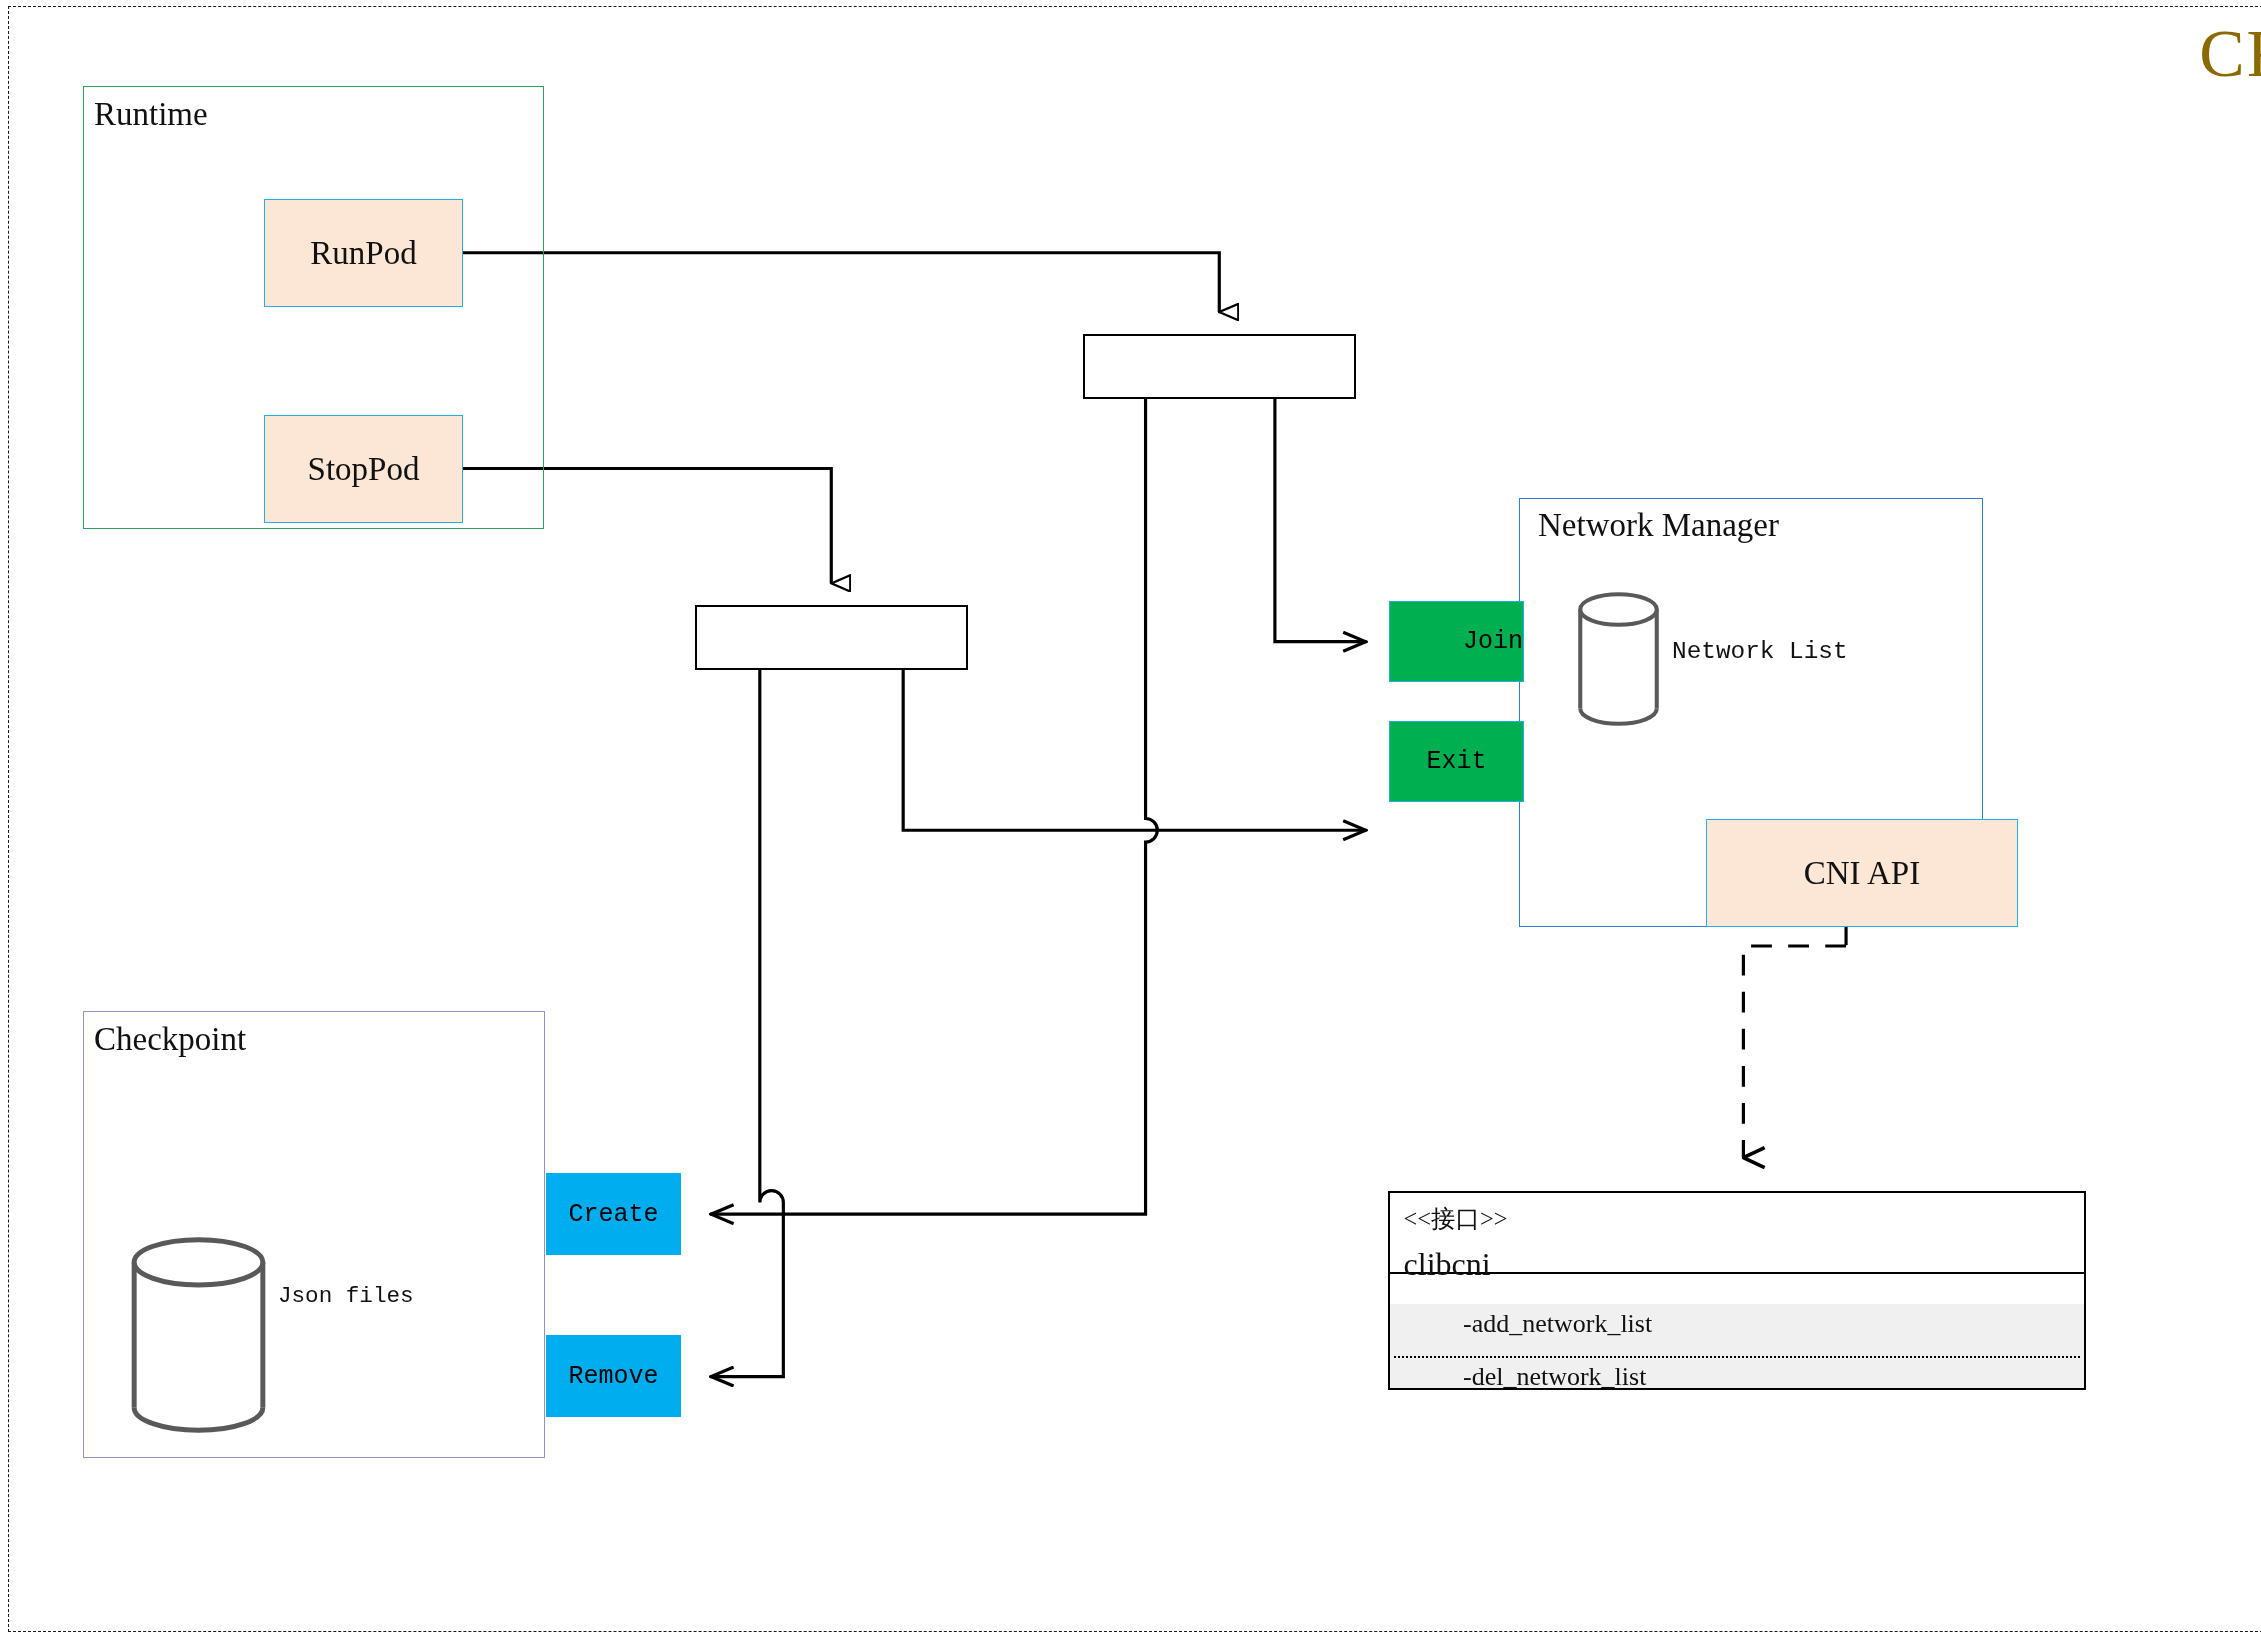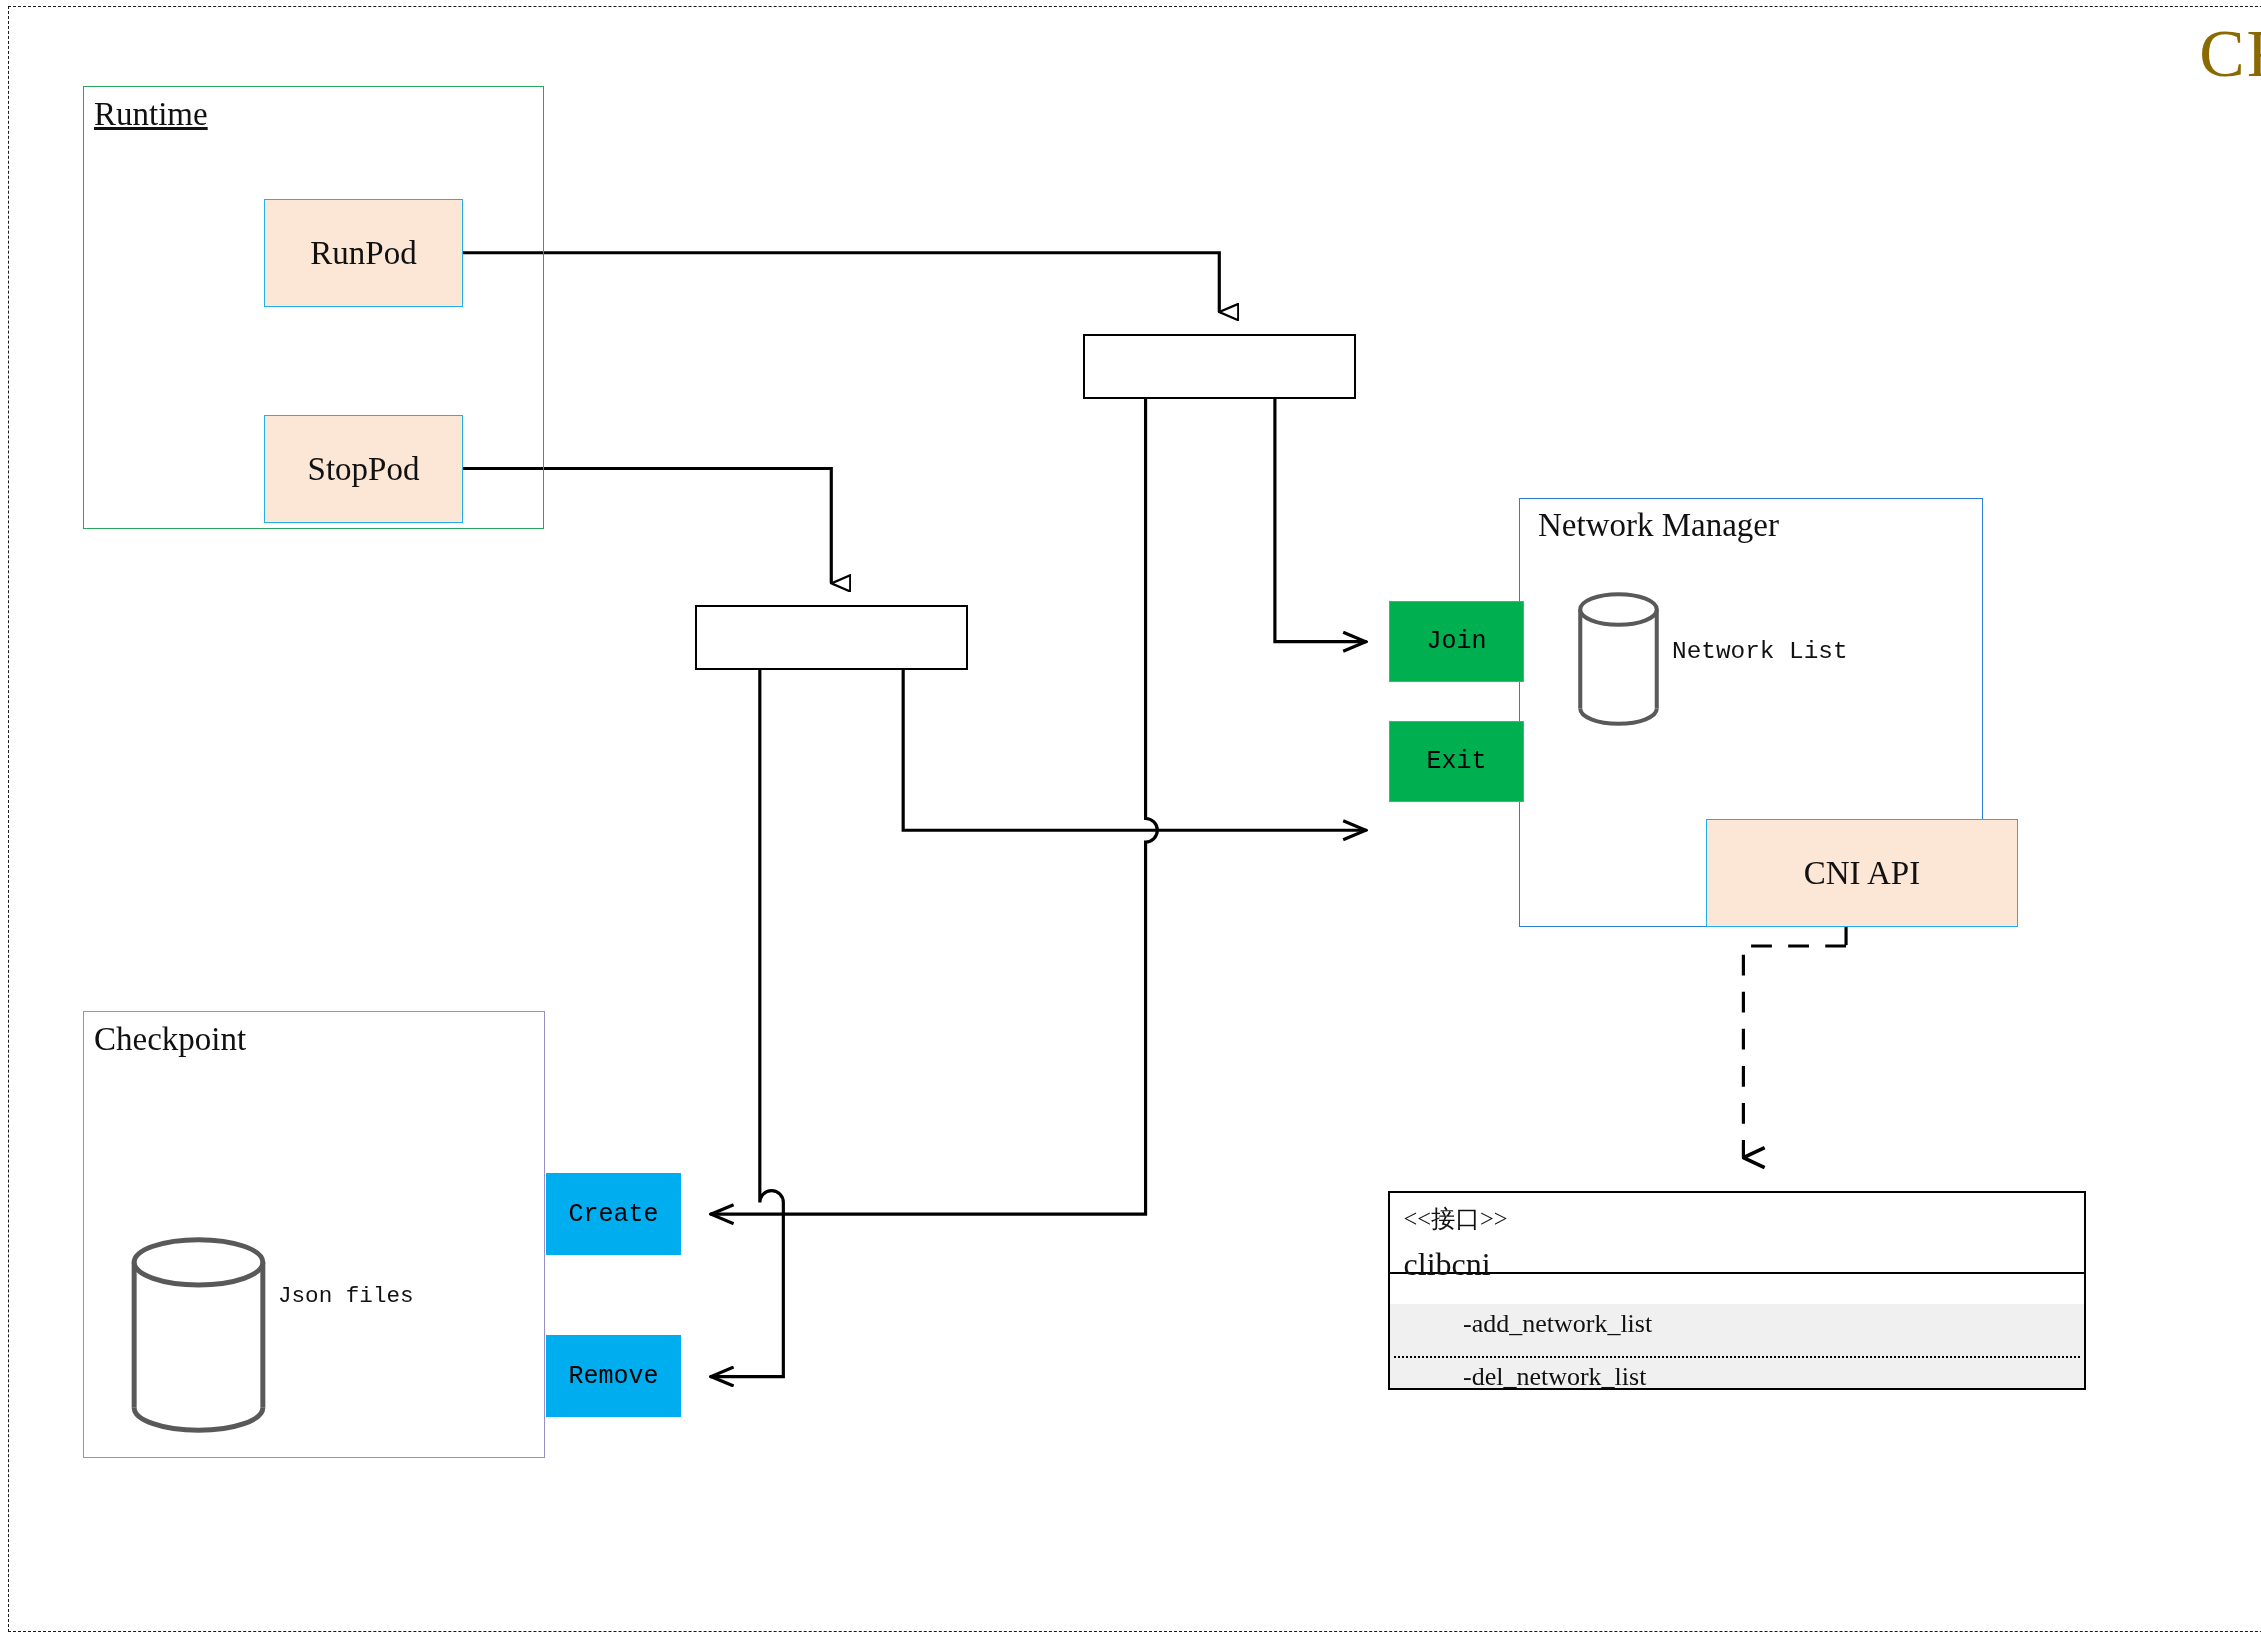--- a/index.html
+++ b/index.html
@@ -27,41 +27,41 @@
     border:1.8px solid #9b8ec4;box-sizing:border-box;background:transparent;
   }
   .netmgr-box{
     position:absolute;left:1519px;top:498px;width:464px;height:429px;
     border:1.8px solid #2a7fd4;box-sizing:border-box;background:transparent;
   }
   .group-title{
     position:absolute;font-size:33px;color:#111;white-space:nowrap;
     font-family:"Liberation Serif",serif;
   }
-  .runtime-title{left:94px;top:96px;text-decoration:underline;}
+  .runtime-title{left:94px;top:96px;}
   .checkpoint-title{left:94px;top:1021px;}
   .netmgr-title{left:1538px;top:507px;}
 
   
   .peach{
     position:absolute;background:#fce6d6;border:1.8px solid #22aee8;
     box-sizing:border-box;display:flex;align-items:center;justify-content:center;
     font-size:33px;color:#111;font-family:"Liberation Serif",serif;white-space:nowrap;
   }
   .runpod{left:264px;top:199px;width:199px;height:108px;}
   .stoppod{left:264px;top:415px;width:199px;height:108px;}
   .cniapi{left:1706px;top:819px;width:312px;height:108px;}
 
   
   .green{
     position:absolute;background:#00b050;border:1.8px solid #22aee8;
     box-sizing:border-box;display:flex;align-items:center;justify-content:center;
     font-size:25px;color:#000;font-family:"Liberation Mono",monospace;white-space:nowrap;
   }
-  .join{left:1389px;top:601px;width:135px;height:81px;}
+  .join{left:1389px;top:601px;width:135px;height:81px;justify-content:flex-end;}
   .exit{left:1389px;top:721px;width:135px;height:81px;}
 
   
   .cyan{
     position:absolute;background:#00aeef;box-sizing:border-box;
     display:flex;align-items:center;justify-content:center;
     font-size:25px;color:#000;font-family:"Liberation Mono",monospace;white-space:nowrap;
   }
   .create{left:546px;top:1173px;width:135px;height:82px;}
   .remove{left:546px;top:1335px;width:135px;height:82px;}

